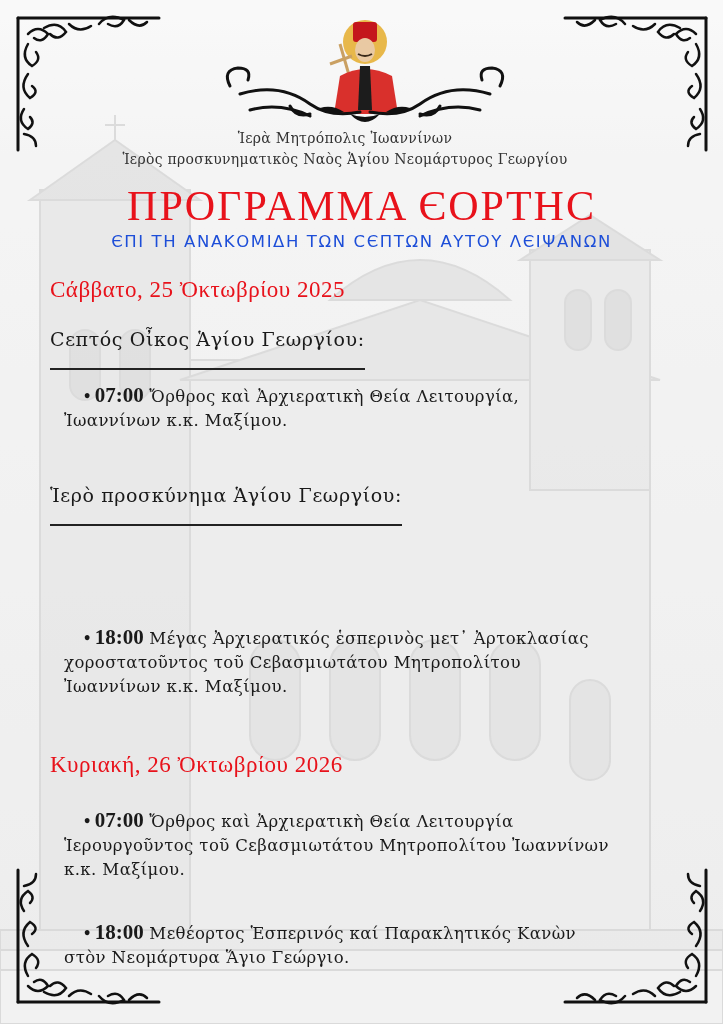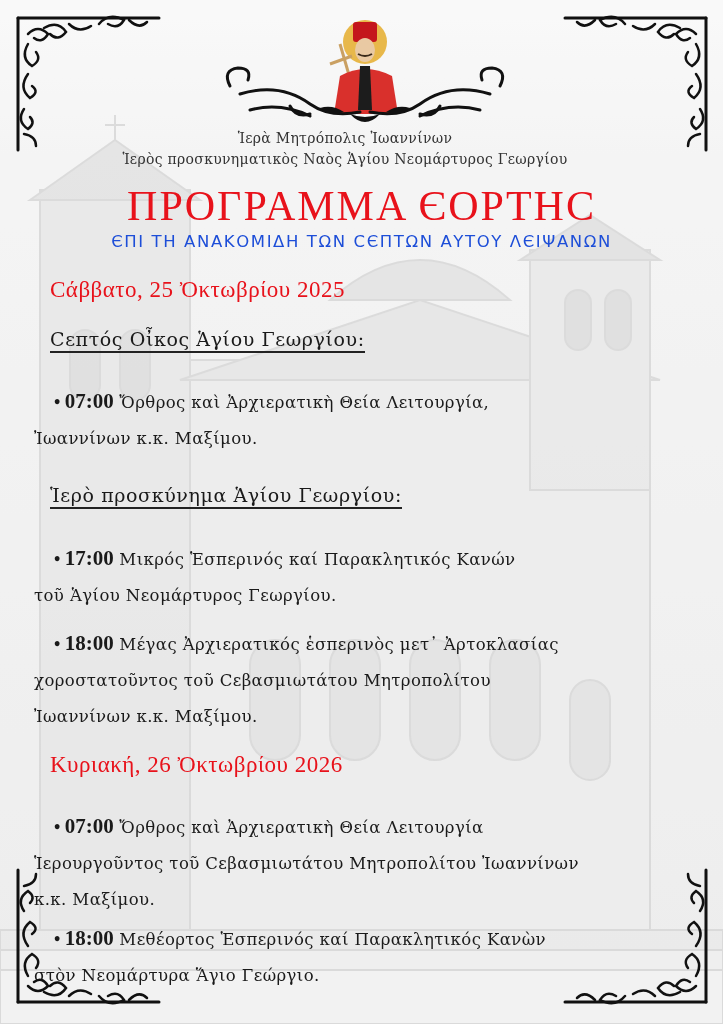--- a/index.html
+++ b/index.html
@@ -24,25 +24,25 @@
     position: absolute; left: 0; width: 723px; text-align: center; top: 232px;
     font-family: "DejaVu Sans", sans-serif; font-size: 16.5px; color: #1d4ed8;
     letter-spacing: 1.6px; line-height: 20px;
   }
   .day {
     position: absolute; left: 50px; font-family: Liberation Serif, serif;
     font-size: 23px; color: #e8121b; letter-spacing: 0.5px;
   }
   .venue {
     position: absolute; left: 50px; font-size: 19px; color: #1a1a1a;
-    border-bottom: 2px solid #222; padding-bottom: 1px; letter-spacing: 0.6px;
+    border-bottom: 2px solid #222; padding-bottom: 18px; letter-spacing: 0.6px;
   }
   .event {
-    position: absolute; left: 34px; width: 650px; font-size: 16.5px;
-    line-height: 36px; color: #1a1a1a; letter-spacing: 0.4px;
+    position: absolute; left: 64px; width: 650px; font-size: 16.5px;
+    line-height: 24px; color: #1a1a1a; letter-spacing: 0.4px;
   }
   .event .time { font-family: "Liberation Serif", serif; font-weight: bold; font-size: 21px; letter-spacing: 0; }
   .bullet { font-family: "Liberation Serif", serif; font-weight: bold; margin-left: 20px; margin-right: 4px; font-size: 18px; }
 </style>
 </head>
 <body>
 
 <svg class="bg-sketch" width="723" height="1024" viewBox="0 0 723 1024">
   <defs>
     <linearGradient id="fadeTop" x1="0" y1="0" x2="0" y2="1">
@@ -190,24 +190,20 @@
 
   <div class="venue" style="top:328px">Ϲεπτός Οἶκος Ἁγίου Γεωργίου:</div>
 
   <div class="event" style="top:383px">
     <div><span class="bullet">•</span><span class="time">07:00</span> <span>Ὄρθρος καὶ Ἀρχιερατικὴ Θεία Λειτουργία,</span></div>
     <div>Ἰωαννίνων κ.κ. Μαξίμου.</div>
   </div>
 
   <div class="venue" style="top:484px">Ἱερὸ προσκύνημα Ἁγίου Γεωργίου:</div>
 
-  <div class="event" style="top:540px">
-    <div><span class="bullet">•</span><span class="time">17:00</span> <span>Μικρός Ἑσπερινός καί Παρακλητικός Κανών</span></div>
-    <div>τοῦ Ἁγίου Νεομάρτυρος Γεωργίου.</div>
-  </div>
 
   <div class="event" style="top:625px">
     <div><span class="bullet">•</span><span class="time">18:00</span> <span>Μέγας Ἀρχιερατικός ἑσπερινὸς μετ᾽ Ἀρτοκλασίας</span></div>
     <div>χοροστατοῦντος τοῦ Ϲεβασμιωτάτου Μητροπολίτου</div>
     <div>Ἰωαννίνων κ.κ. Μαξίμου.</div>
   </div>
 
   <div class="day" style="top:752px">Κυριακή, 26 Ὀκτωβρίου 2026</div>
 
   <div class="event" style="top:808px">

